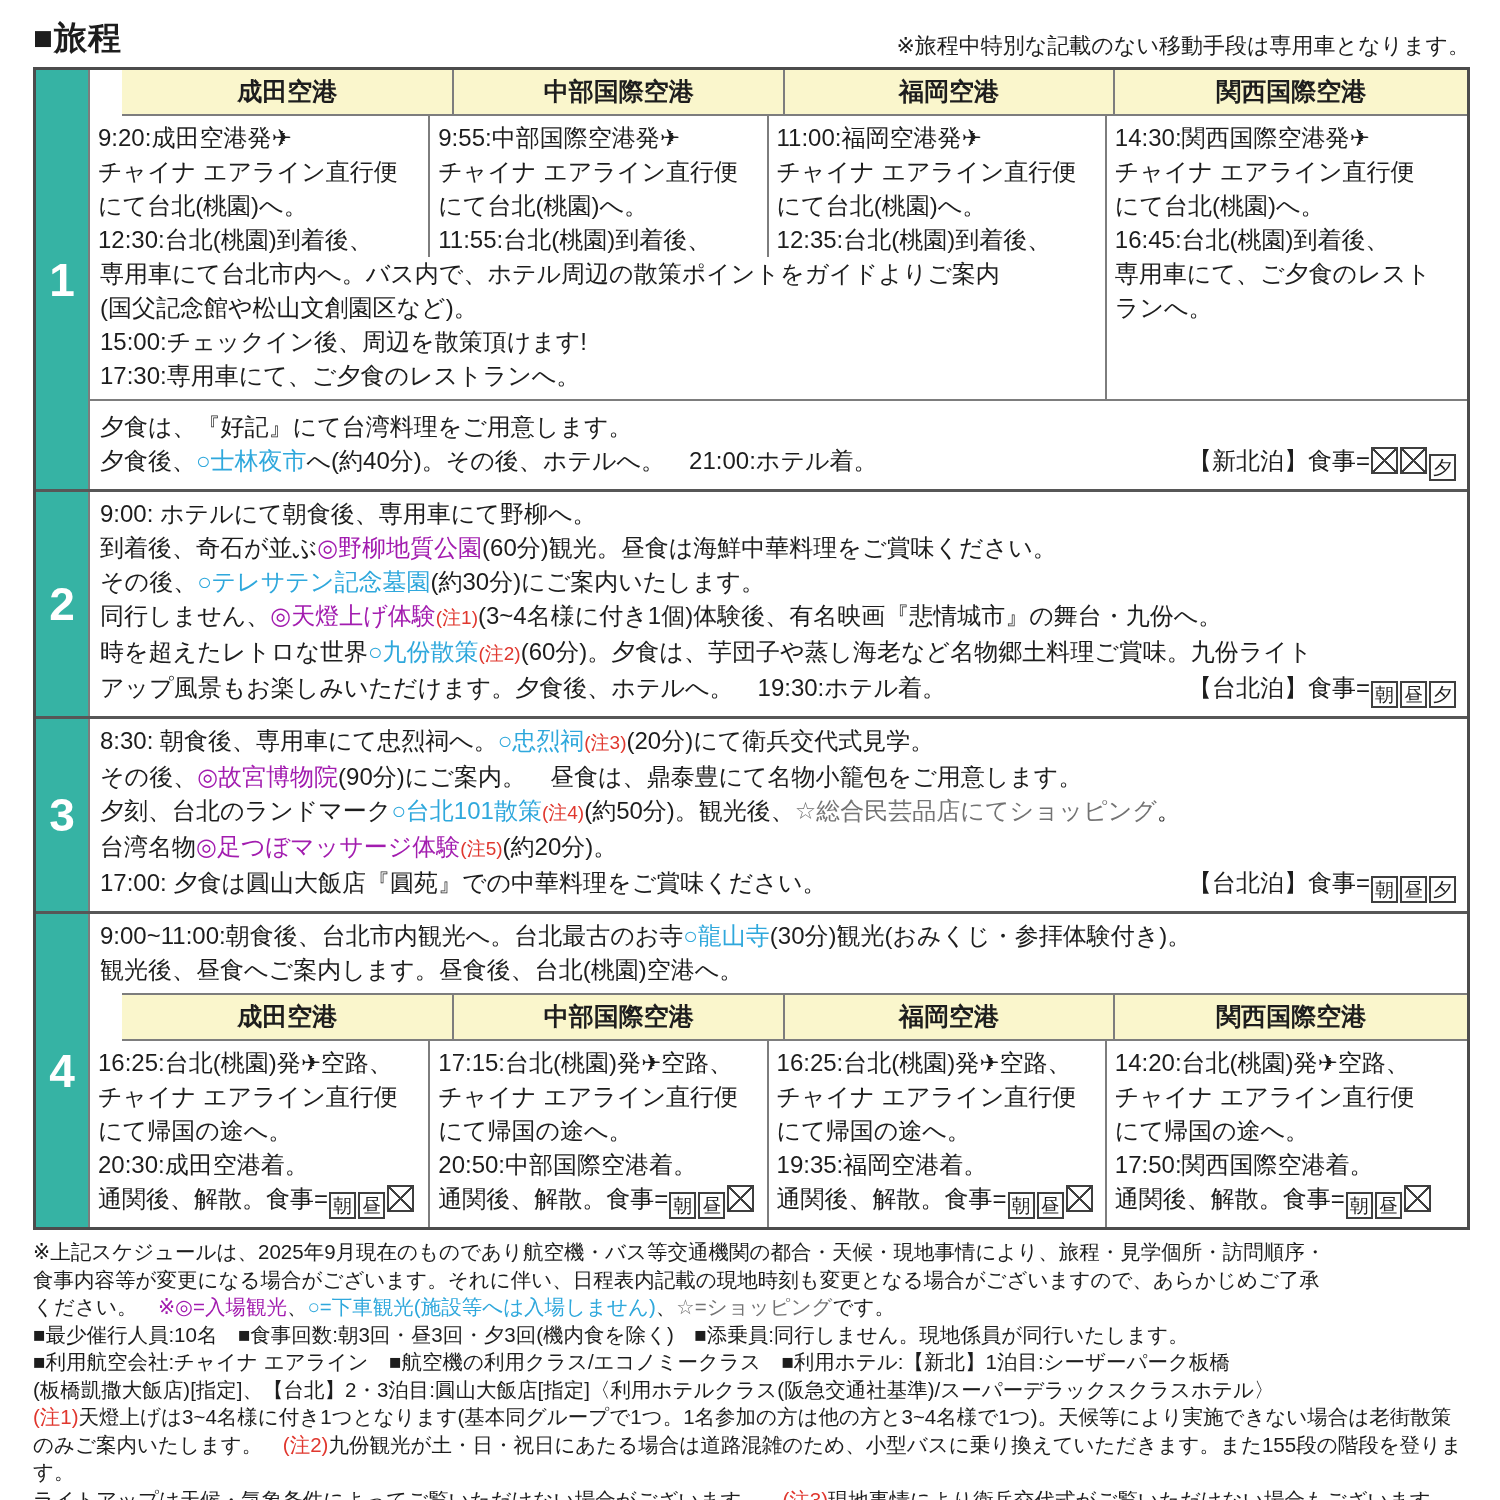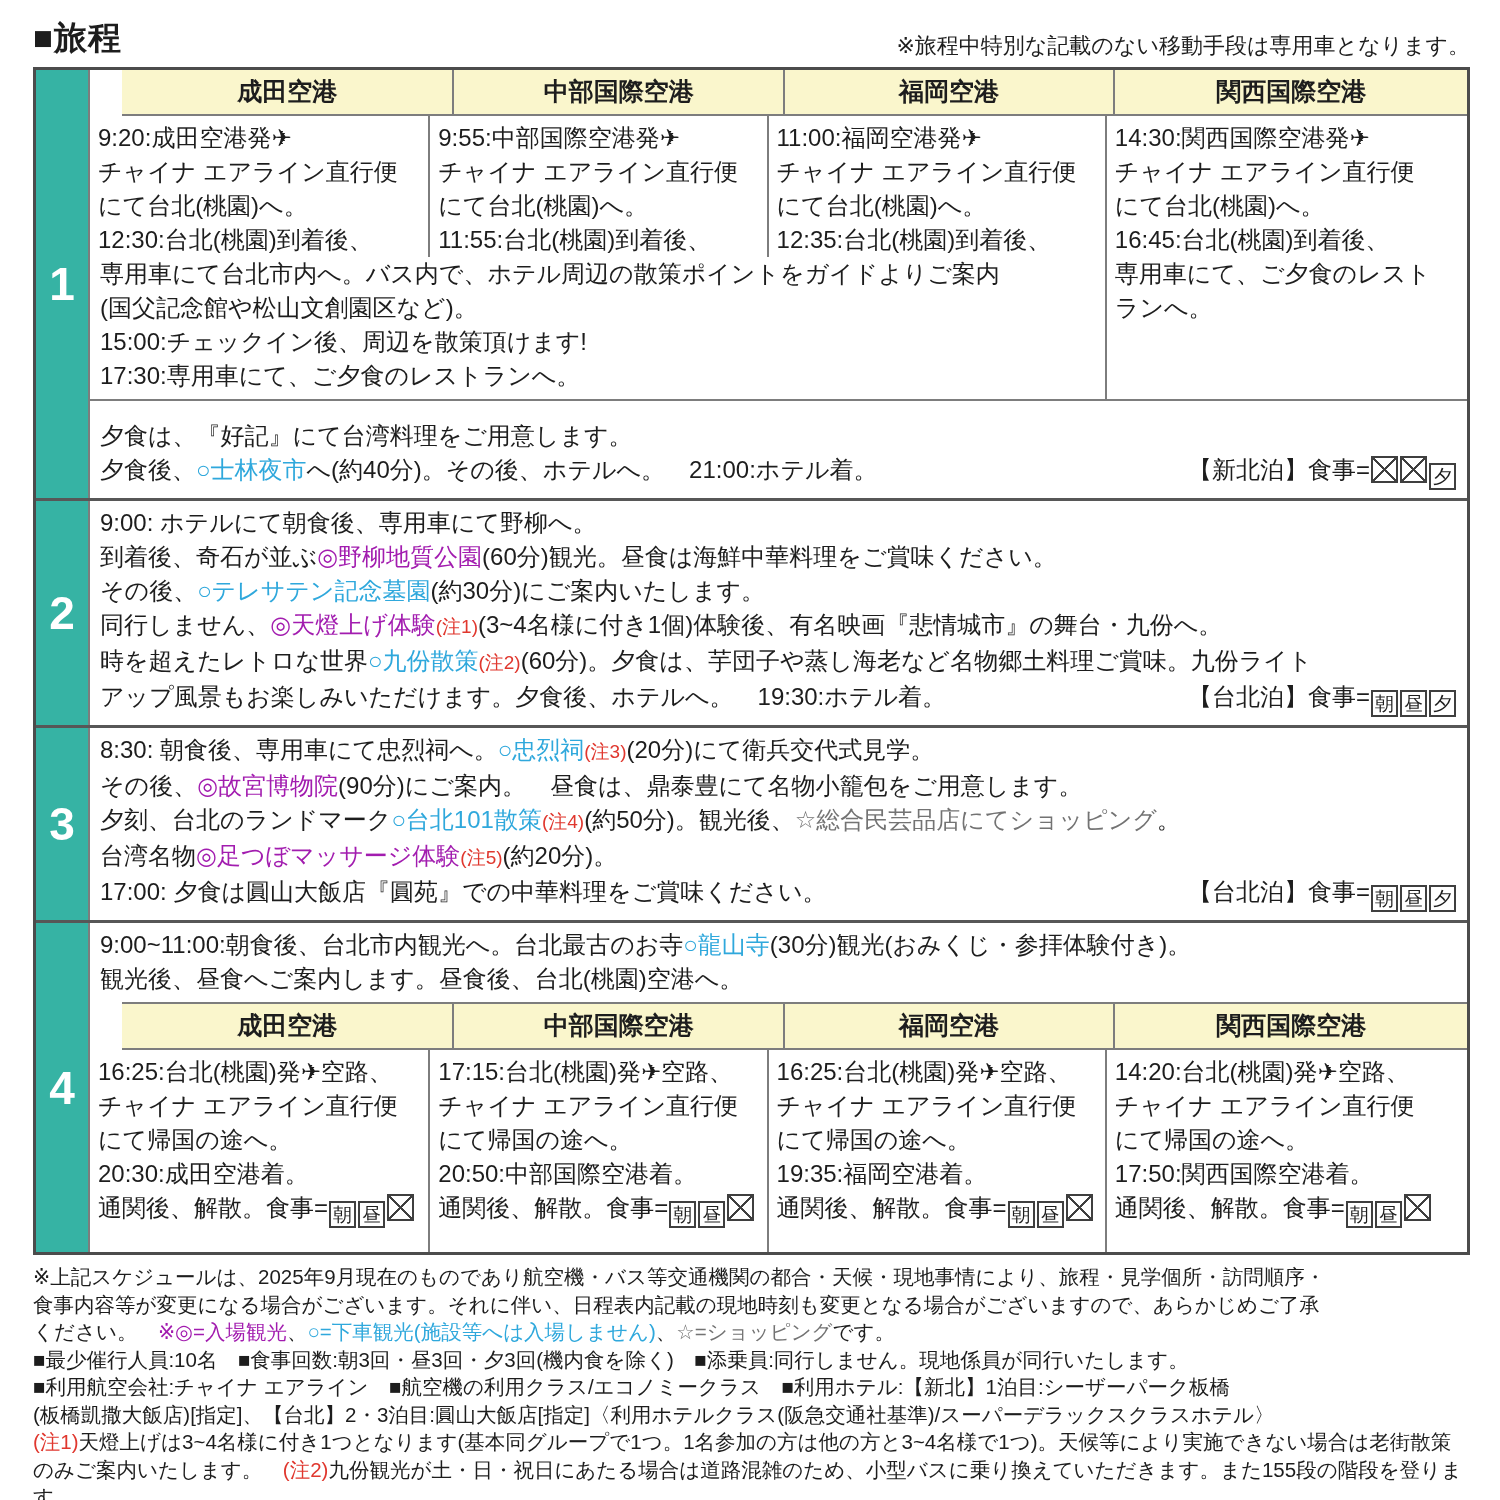--- a/index.html
+++ b/index.html
@@ -33,28 +33,28 @@
   .line,.cc,.d1merged,.d1right,.pre,.dinner,.dbody,.d4intro,.cc4 { font-size:24px; line-height:34px; }
 
   .d1main { display:flex; }
   .d1left { width:73.7%; }
   .d1right { width:26.3%; box-sizing:border-box; border-left:2px solid #7d7d7d; padding:5px 8px; white-space:pre-line; }
   .d1cols { display:flex; }
   .d1cols .cc { width:33.3333%; box-sizing:border-box; padding:5px 8px 0; white-space:pre-line; }
   .d1cols .cc + .cc { border-left:2px solid #7d7d7d; }
   .d1merged { padding:0 8px 6px 10px; white-space:pre-line; }
 
-  .dinner { border-top:2px solid #7d7d7d; padding:18px 10px 8px; }
+  .dinner { border-top:2px solid #7d7d7d; padding:9px 10px 8px; }
   .dbody { padding:5px 10px 8px; }
   .flexline { display:flex; justify-content:space-between; align-items:baseline; gap:10px; }
   .stay { white-space:nowrap; }
 
   .d4intro { padding:5px 10px 6px; }
   .d4cols { display:flex; }
-  .d4cols .cc4 { width:24.5667%; box-sizing:border-box; padding:5px 8px 24px; }
+  .d4cols .cc4 { width:24.5667%; box-sizing:border-box; padding:5px 8px 8px; }
   .d4cols .cc4:last-child { width:26.3%; }
   .d4cols .cc4 + .cc4 { border-left:2px solid #7d7d7d; }
   .pre { white-space:pre-line; }
 
   .r  { color:#a21caf; }
   .b  { color:#2fa8dc; }
   .o  { color:#737373; }
   .n  { color:#e0372e; font-size:19px; }
   .rn { color:#e0372e; }
 

